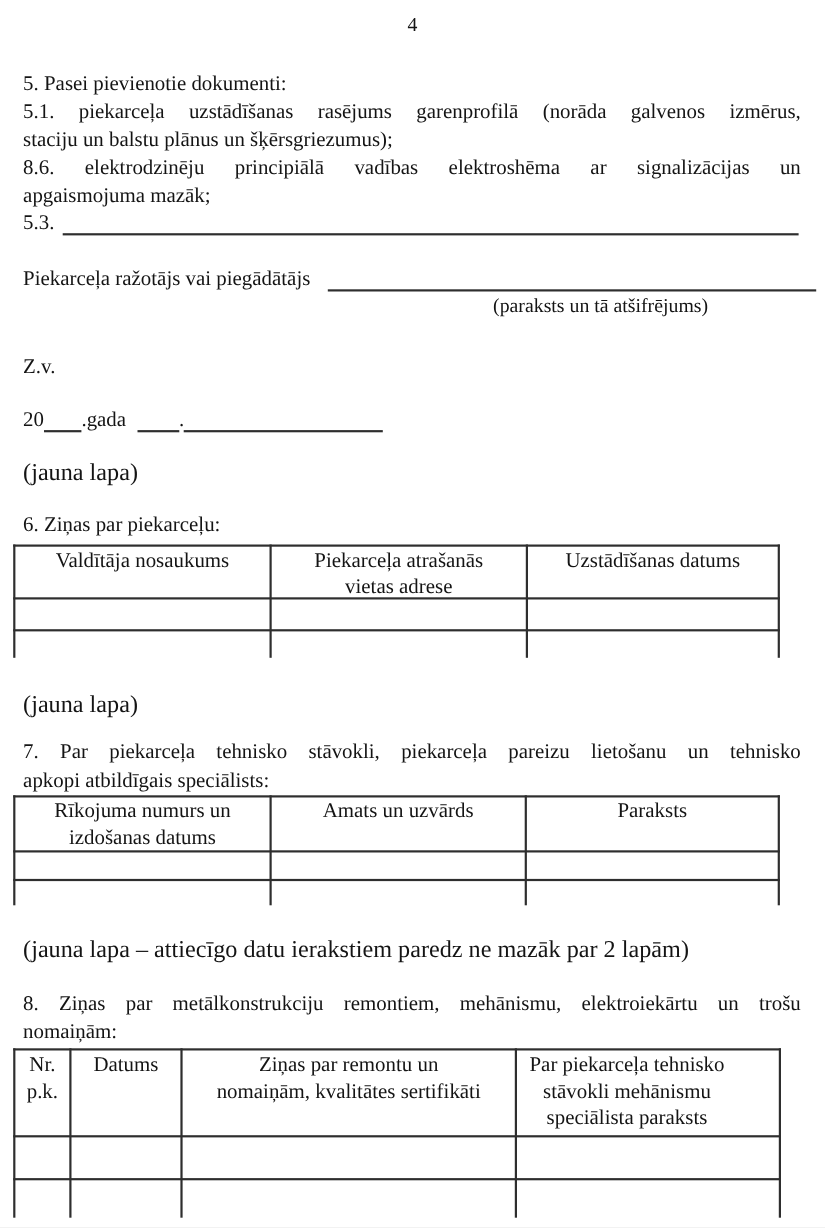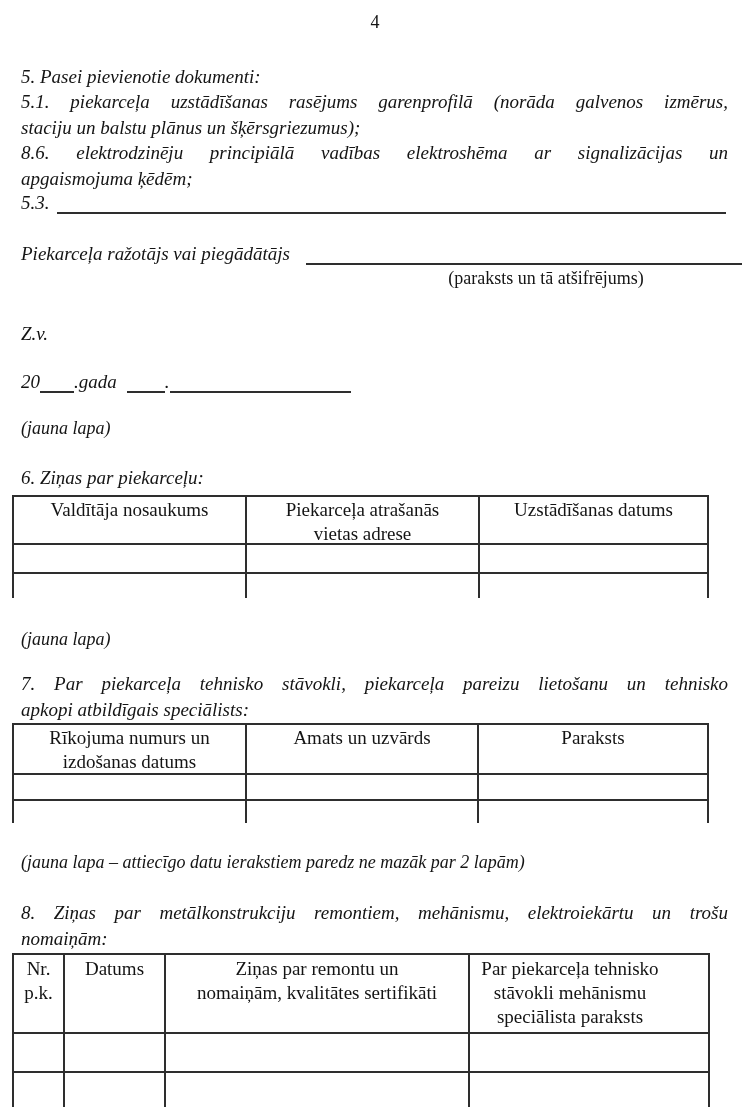--- a/index.html
+++ b/index.html
@@ -10,28 +10,27 @@
     background:#ffffff;
     font-family:"Liberation Serif","DejaVu Serif",serif;
     color:var(--ink,#141414);
     overflow:hidden;
   }
   .line{
     position:absolute;
     left:21px;width:707px;
     font-size:19px;line-height:23px;
     white-space:nowrap;
-    font-style:italic;
   }
   .just{
     white-space:normal;
     text-align:justify;
     text-align-last:justify;
   }
-  .small{font-size:18px;}
+  .small{font-size:22px;}
   .pageno{
     position:absolute;top:12px;left:0;width:750px;
     text-align:center;font-size:18px;
   }
   .flexline{display:flex;align-items:flex-end;}
   .blank{
     display:inline-block;
     border-bottom:2px solid var(--rule,#2e2e2e);
     height:19px;
   }
@@ -55,21 +54,21 @@
 <body>
 
 <div class="page">
 
   <div class="pageno">4</div>
 
   <div class="line" style="top:65px">5. Pasei pievienotie dokumenti:</div>
   <div class="line just" style="top:90px">5.1. piekarceļa uzstādīšanas rasējums garenprofilā (norāda galvenos izmērus,</div>
   <div class="line" style="top:116px">staciju un balstu plānus un šķērsgriezumus);</div>
   <div class="line just" style="top:141px">8.6. elektrodzinēju principiālā vadības elektroshēma ar signalizācijas un</div>
-  <div class="line" style="top:167px">apgaismojuma ķēdēm;</div>
+  <div class="line" style="top:167px">apgaismojuma mazāk;</div>
 
   <div class="line flexline" style="top:191px;width:705px">
     <span>5.3.</span>
     <span class="blank grow" style="margin-left:7px"></span>
   </div>
 
   <div class="line flexline" style="top:242px;width:721px">
     <span>Piekarceļa ražotājs vai piegādātājs</span>
     <span class="blank grow" style="margin-left:16px"></span>
   </div>

